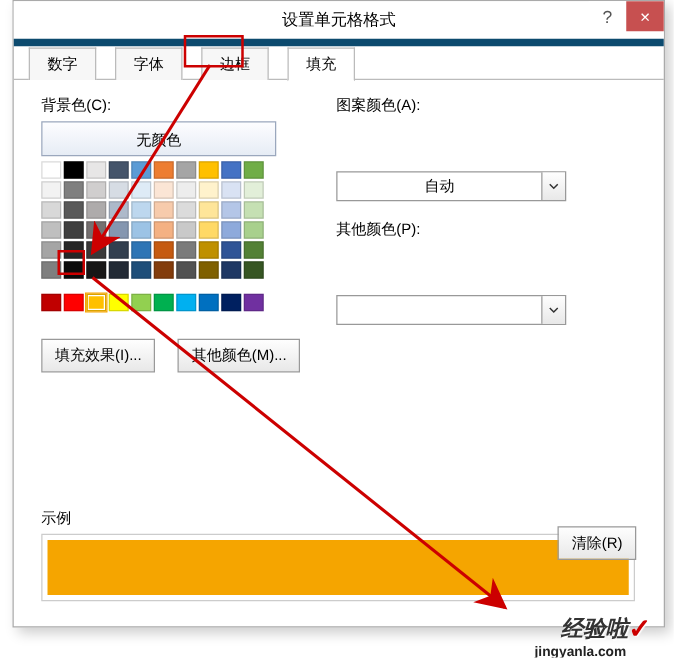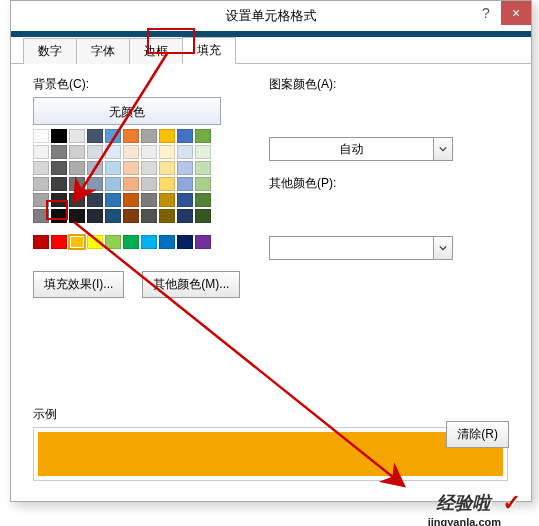--- a/index.html
+++ b/index.html
@@ -45,22 +45,22 @@
     justify-content: center;
     font-size: 14px;
   }
   .winbtn.help { background:#fff; color:#555;}
   .winbtn.close { background:#c75050; color:#fff; }
   .tabstrip {
     display: flex;
     height: 26px;
     border-bottom: 1px solid #bbb;
     padding-left: 12px;
-    gap: 0;
-    align-items: flex-end;
+    gap: 16px;
+    align-items: center;
     position: relative;
   }
   .tab {
     padding: 4px 14px;
     border: 1px solid #bbb;
     border-bottom: none;
     background: #f7f7f7;
     margin-right: -1px;
     position: relative;
     top: 1px;
@@ -218,21 +218,21 @@
     width: 500px;
     height: 480px;
     pointer-events: none;
   }
   .watermark {
     position: absolute;
     right: 18px;
     bottom: 10px;
     display: flex;
     align-items: center;
-    gap: 12px;
+    gap: 0;
     font-weight: bold;
     color: #333;
     text-shadow: 1px 1px 1px #fff;
   }
   .watermark .big { font-size: 18px; font-style: italic;}
   .watermark .jy { font-size: 11px; color:#222;}
   .watermark .check { color: #cc0000; font-size: 22px; font-weight: bold;}
 </style>
 </head>
 <body>

